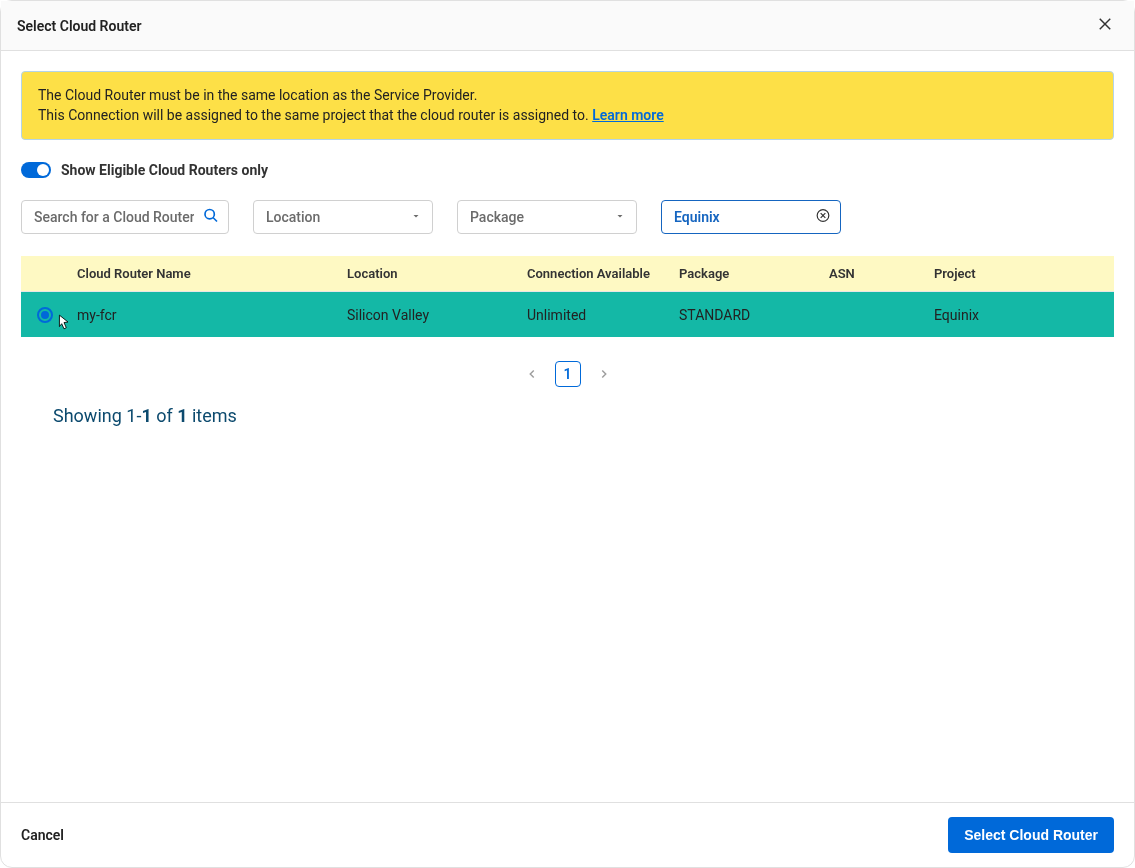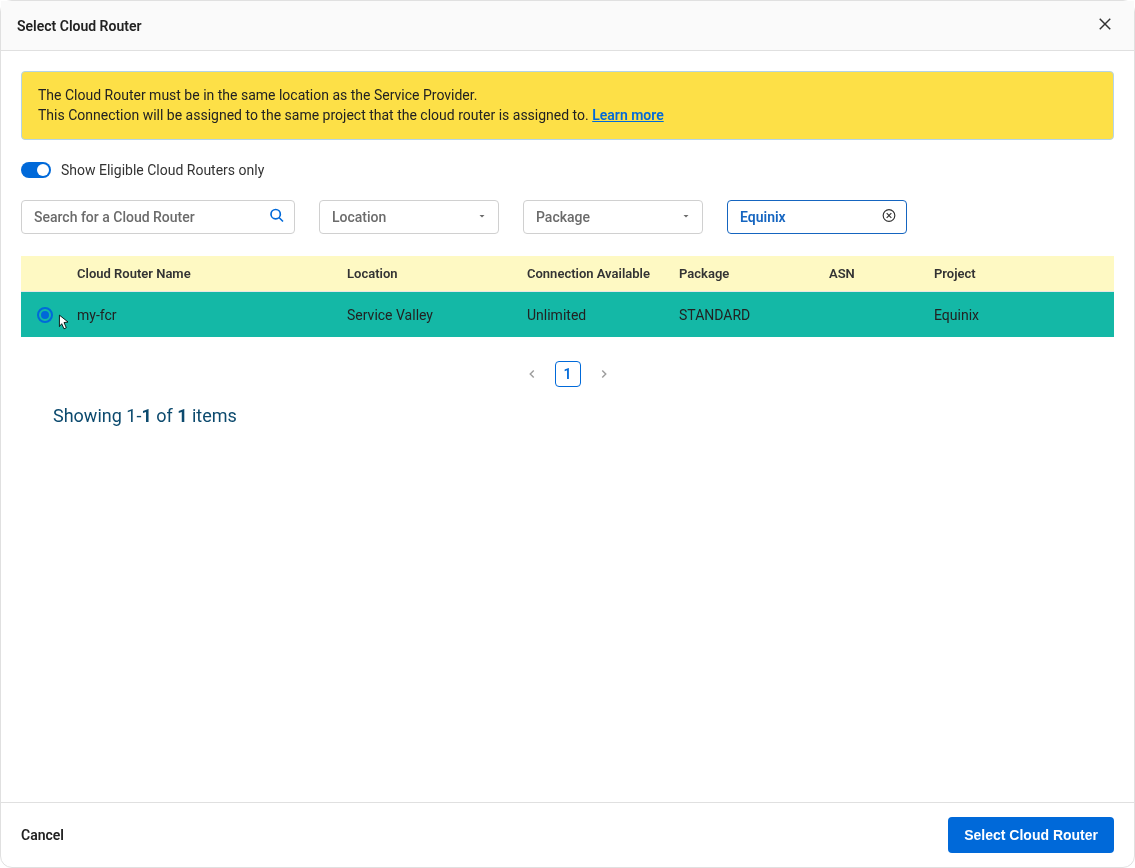--- a/index.html
+++ b/index.html
@@ -69,20 +69,21 @@
     .info-banner a {
       color: #0069d9;
       text-decoration: underline;
       font-weight: 600;
     }
     .toggle-row {
       display: flex;
       align-items: center;
       gap: 10px;
       margin-bottom: 22px;
+      font-weight: bold;
     }
     .toggle {
       position: relative;
       width: 30px;
       height: 16px;
       background: #0069d9;
       border-radius: 10px;
       cursor: pointer;
       flex-shrink: 0;
     }
@@ -100,21 +101,21 @@
       font-size: 14px;
       color: #333;
     }
     .filters-row {
       display: flex;
       gap: 24px;
       margin-bottom: 22px;
     }
     .search-wrap {
       position: relative;
-      width: 274px;
+      width: 208px;
     }
     .search-input {
       width: 100%;
       height: 34px;
       border: 1px solid #d0d0d0;
       border-radius: 4px;
       padding: 0 34px 0 12px;
       font-size: 14px;
       font-family: inherit;
       color: #333;
@@ -374,21 +375,21 @@
         <tr>
           <td class="radio-cell">
             <span class="radio"></span>
             <span class="cursor">
               <svg width="14" height="16" viewBox="0 0 24 28">
                   <path fill="#fff" stroke="#000" stroke-width="1.5" d="M4 2 L19 14 L12 15 L16 24 L12 26 L8 17 L4 22 Z"></path>
                 </svg>
             </span>
           </td>
           <td>my-fcr</td>
-          <td>Service Valley</td>
+          <td>Silicon Valley</td>
           <td>Unlimited</td>
           <td>STANDARD</td>
           <td></td>
           <td>Equinix</td>
         </tr>
       </tbody>
     </table>
 
     <div class="pagination">
       <span class="page-arrow">

